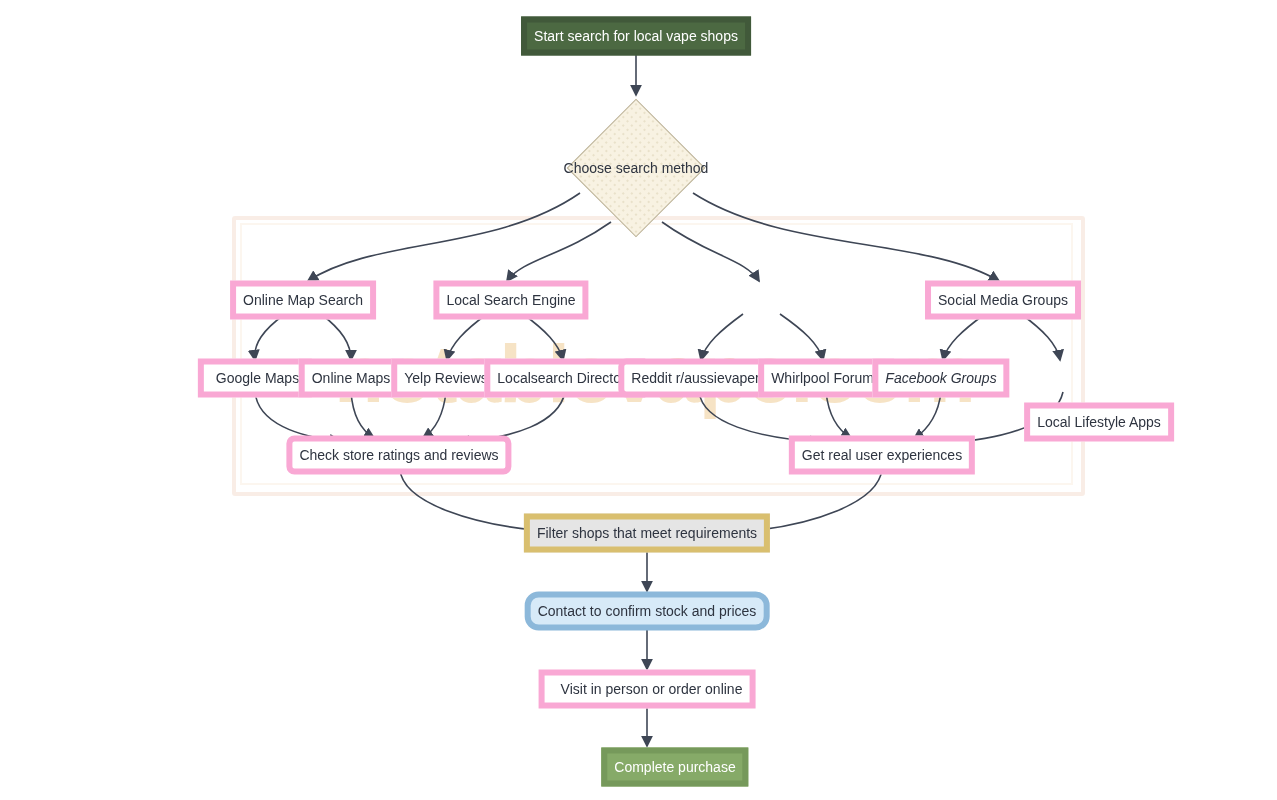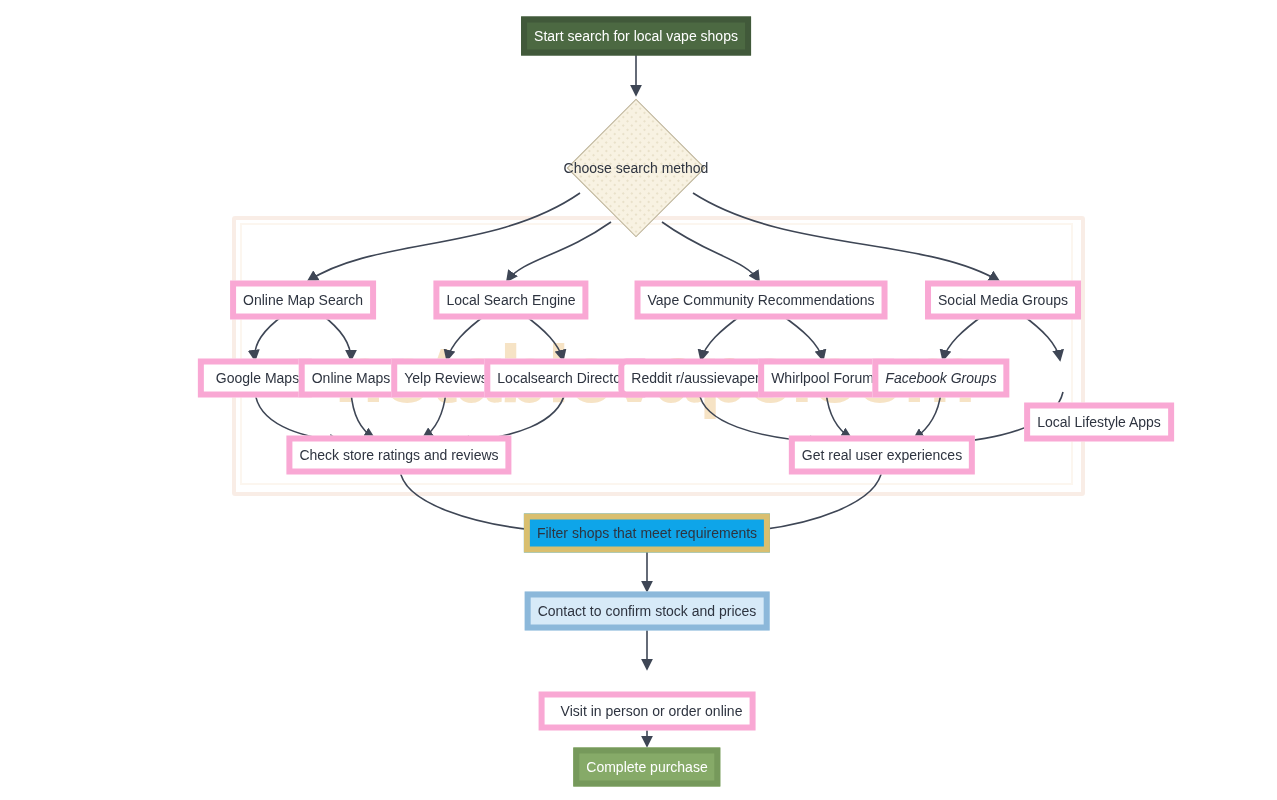--- a/index.html
+++ b/index.html
@@ -25,23 +25,23 @@
   svg.edges{position:absolute;left:0;top:0;}
   .edge{fill:none;stroke:#3e4655;stroke-width:1.6px;}
   
   .node{
     position:absolute;transform:translate(-50%,-50%);
     background:#ffffff;border:6px solid #f9a8d4;color:#2e3440;
     font-size:14px;line-height:13px;white-space:nowrap;
     padding:7px 7px;text-align:center;
   }
   .node.start{background:#4c6942;border-color:#41593a;color:#ffffff;}
-  .node.end{background:#86aa68;border-color:#76995b;color:#ffffff;}
-  .node.filter{background:#0ea5e9;border-color:#d9bf6f;}
-  .node.contact{background:#d7eaf8;border-color:#8cb8da;}
+  .node.end{background:#86aa68;border-color:#76995b;color:#ffffff;margin-left:28px;}
+  .node.filter{background:#e5e5e5;border-color:#d9bf6f;}
+  .node.contact{background:#d7eaf8;border-color:#8cb8da;border-radius:14px;}
   .diamond-shape{
     position:absolute;left:636px;top:168px;width:96px;height:96px;
     transform:translate(-50%,-50%) rotate(45deg);
     background:#f8f2e2;border:1px solid #b9b096;
     background-image:radial-gradient(circle,#e9e1ca 0.8px,transparent 1px);
     background-size:6px 6px;
   }
   .diamond-label{
     position:absolute;left:636px;top:168px;transform:translate(-50%,-50%);
     font-size:14px;color:#2e3440;white-space:nowrap;
@@ -90,33 +90,32 @@
     <path class="edge" d="M 647,703 L 647,746" marker-end="url(#arrow)"></path>
   </svg>
 
   <div class="diamond-shape"></div>
   <div class="diamond-label">Choose search method</div>
 
   <div class="node start" style="left:636px;top:36px;">Start search for local vape shops</div>
 
   <div class="node" style="left:303px;top:300px;">Online Map Search</div>
   <div class="node" style="left:505px;top:300px;margin-left:6px;">Local Search Engine</div>
-  <div class="node" style="left:761px;top:300px;">Vape Community Recommendations</div>
   <div class="node" style="left:1003px;top:300px;">Social Media Groups</div>
 
   <div class="node" style="left:255px;top:378px;padding-left:12px;">Google Maps</div>
   <div class="node" style="left:351px;top:378px;">Online Maps</div>
   <div class="node" style="left:446px;top:378px;">Yelp Reviews</div>
   <div class="node" style="left:565px;top:378px;">Localsearch Directory</div>
   <div class="node" style="left:699px;top:378px;border-radius:8px;">Reddit r/aussievapers</div>
   <div class="node" style="left:826px;top:378px;">Whirlpool Forums</div>
   <div class="node" style="left:941px;top:378px;font-style:italic;">Facebook Groups</div>
   <div class="node" style="left:1099px;top:378px;margin-top:44px;">Local Lifestyle Apps</div>
 
-  <div class="node" style="left:399px;top:455px;">Check store ratings and reviews</div>
+  <div class="node" style="left:399px;top:455px;border-radius:8px;">Check store ratings and reviews</div>
   <div class="node" style="left:882px;top:455px;">Get real user experiences</div>
 
   <div class="node filter" style="left:647px;top:533px;">Filter shops that meet requirements</div>
   <div class="node contact" style="left:647px;top:611px;">Contact to confirm stock and prices</div>
-  <div class="node" style="left:647px;top:711px;padding-left:16px;">Visit in person or order online</div>
+  <div class="node" style="left:647px;top:689px;padding-left:16px;">Visit in person or order online</div>
   <div class="node end" style="left:647px;top:767px;">Complete purchase</div>
 
 </div>
 
 </body></html>

